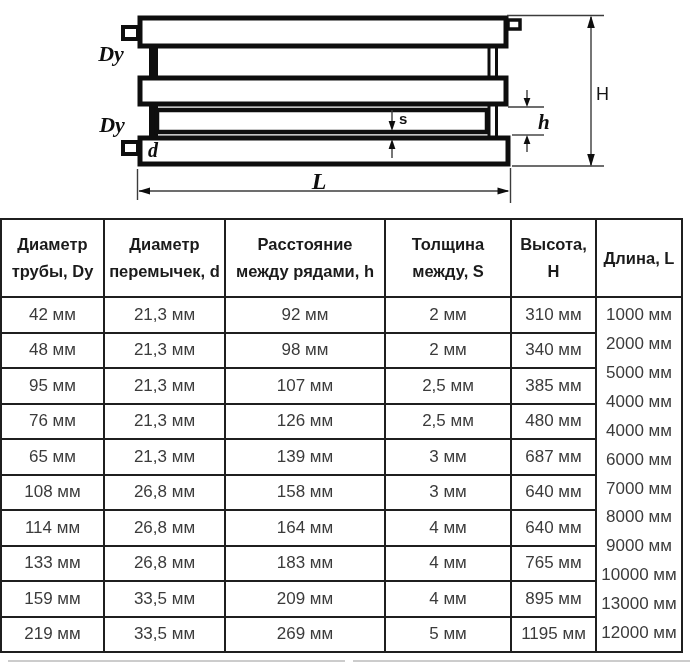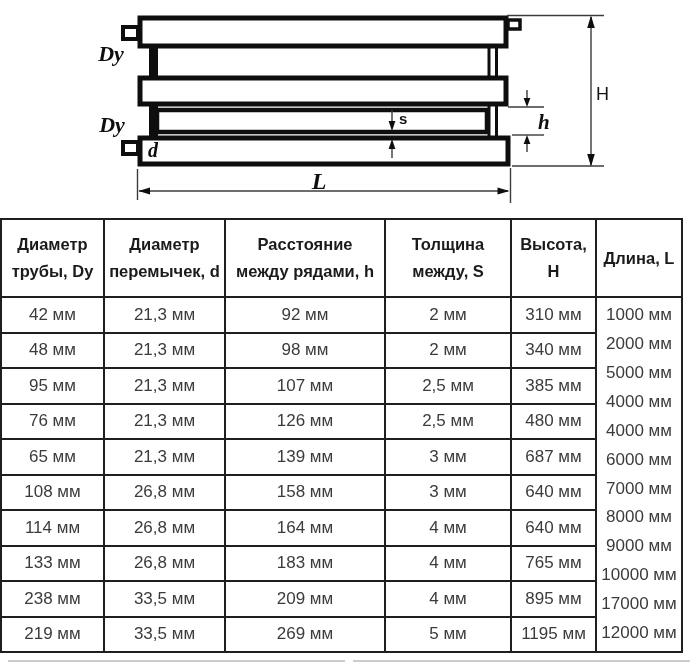--- a/index.html
+++ b/index.html
@@ -122,21 +122,21 @@
             <div>1000 мм</div>
             <div>2000 мм</div>
             <div>5000 мм</div>
             <div>4000 мм</div>
             <div>4000 мм</div>
             <div>6000 мм</div>
             <div>7000 мм</div>
             <div>8000 мм</div>
             <div>9000 мм</div>
             <div>10000 мм</div>
-            <div>17000 мм</div>
+            <div>13000 мм</div>
             <div>12000 мм</div>
           </td>
         </tr>
         <tr class="data-row">
           <td>48 мм</td>
           <td>21,3 мм</td>
           <td>98 мм</td>
           <td>2 мм</td>
           <td>340 мм</td>
         </tr>
@@ -176,21 +176,21 @@
           <td>640 мм</td>
         </tr>
         <tr class="data-row">
           <td>133 мм</td>
           <td>26,8 мм</td>
           <td>183 мм</td>
           <td>4 мм</td>
           <td>765 мм</td>
         </tr>
         <tr class="data-row">
-          <td>238 мм</td>
+          <td>159 мм</td>
           <td>33,5 мм</td>
           <td>209 мм</td>
           <td>4 мм</td>
           <td>895 мм</td>
         </tr>
         <tr class="data-row">
           <td>219 мм</td>
           <td>33,5 мм</td>
           <td>269 мм</td>
           <td>5 мм</td>

